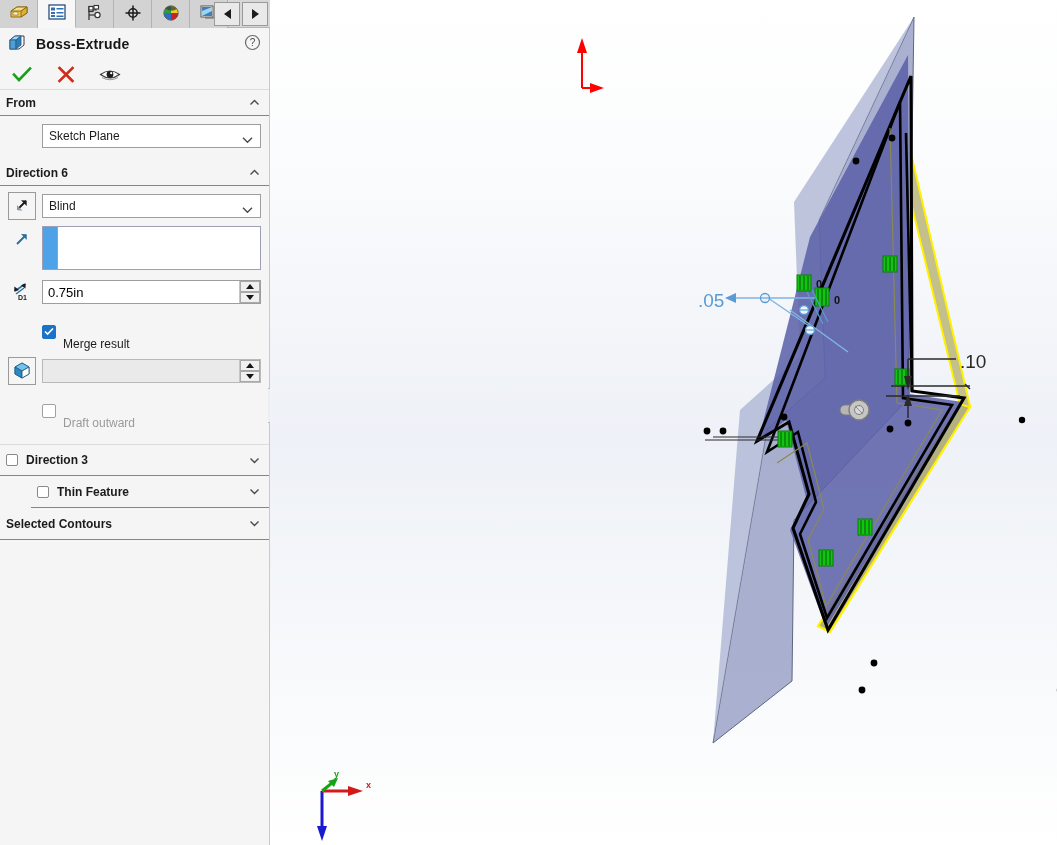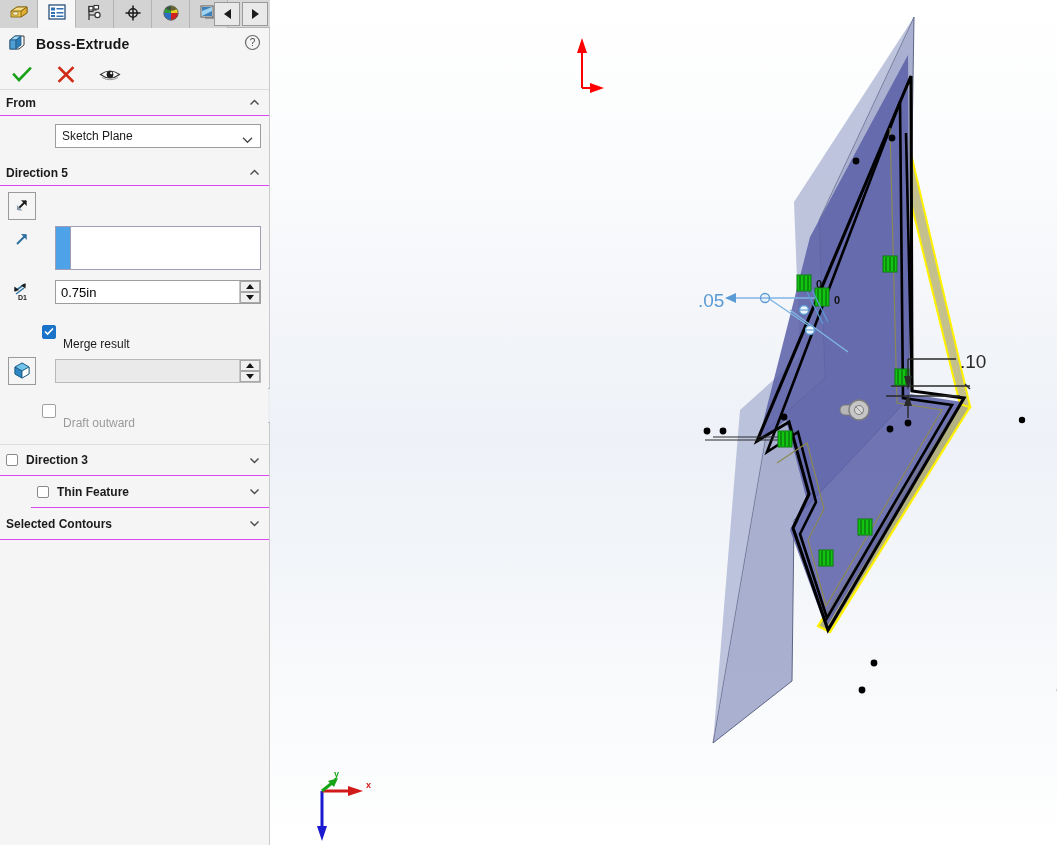--- a/index.html
+++ b/index.html
@@ -85,21 +85,21 @@
   .sec-head .chev{margin-left:auto;}
   .sec-head .cb{
     width:12px;height:12px;border:1px solid #8a8a8a;background:#fff;
     margin-right:8px;border-radius:2px;box-sizing:border-box;
   }
   .sec-body{padding:6px 8px 8px 8px;}
 
   .chev svg{display:block;}
 
   
-  .row{display:flex;align-items:center;margin-bottom:6px;gap:13px;}
+  .row{display:flex;align-items:center;margin-bottom:6px;}
   .iconbtn{
     width:28px;height:28px;border:1px solid #9a9a9a;background:#f5f5f5;
     display:flex;align-items:center;justify-content:center;
     box-sizing:border-box;margin-right:6px;cursor:pointer;flex:none;
   }
   .iconslot{width:28px;height:28px;display:flex;align-items:center;justify-content:center;flex:none;margin-right:6px;}
 
   select.cbx, .fakeselect{
     flex:1;height:24px;background:#fff;border:1px solid #9d9d9d;
     font-family:"Liberation Sans", sans-serif;font-size:12px;color:#1b1b1b;
@@ -320,36 +320,44 @@
           <span class="arrow">
             <svg width="11" height="8" viewBox="0 0 11 8">
                 <path d="M1 1.8 L5.5 6.2 L10 1.8" fill="none" stroke="#4a4a4a" stroke-width="1.4"></path>
               </svg>
           </span>
         </div>
       </div>
     </div>
 
     <div class="sec-head">
-      <span class="lbl">Direction 5</span>
+      <span class="lbl">Direction 6</span>
       <span class="chev">
         <svg width="13" height="13" viewBox="0 0 13 13">
             <path d="M2.5 8.5 L6.5 4.5 L10.5 8.5" fill="none" stroke="#4a4a4a" stroke-width="1.4"></path>
           </svg>
       </span>
     </div>
     <div class="sec-body">
 
       <div class="row">
         <div class="iconbtn">
           <svg width="20" height="20" viewBox="0 0 20 20">
             <path d="M5.5 13.5 L14 5" stroke="#1b1b1b" stroke-width="1.8"></path>
             <path d="M14.5 4.5 L14.8 10 L9 4.2 Z" fill="#1b1b1b"></path>
             <path d="M5.2 14 L4.9 9 L10.5 14.8 Z" fill="#8a9aa8"></path>
           </svg>
+        </div>
+        <div class="fakeselect">
+          <span>Blind</span>
+          <span class="arrow">
+            <svg width="11" height="8" viewBox="0 0 11 8">
+                <path d="M1 1.8 L5.5 6.2 L10 1.8" fill="none" stroke="#4a4a4a" stroke-width="1.4"></path>
+              </svg>
+          </span>
         </div>
       </div>
 
       <div class="row" style="align-items:flex-start;">
         <div class="iconslot">
           <span>
             <svg width="18" height="18" viewBox="0 0 18 18">
               <path d="M4 14 L13 5" stroke="#2b6f9e" stroke-width="2"></path>
               <path d="M13.6 4.2 L13.8 10 L8 4.1 Z" fill="#2b6f9e"></path>
             </svg>

